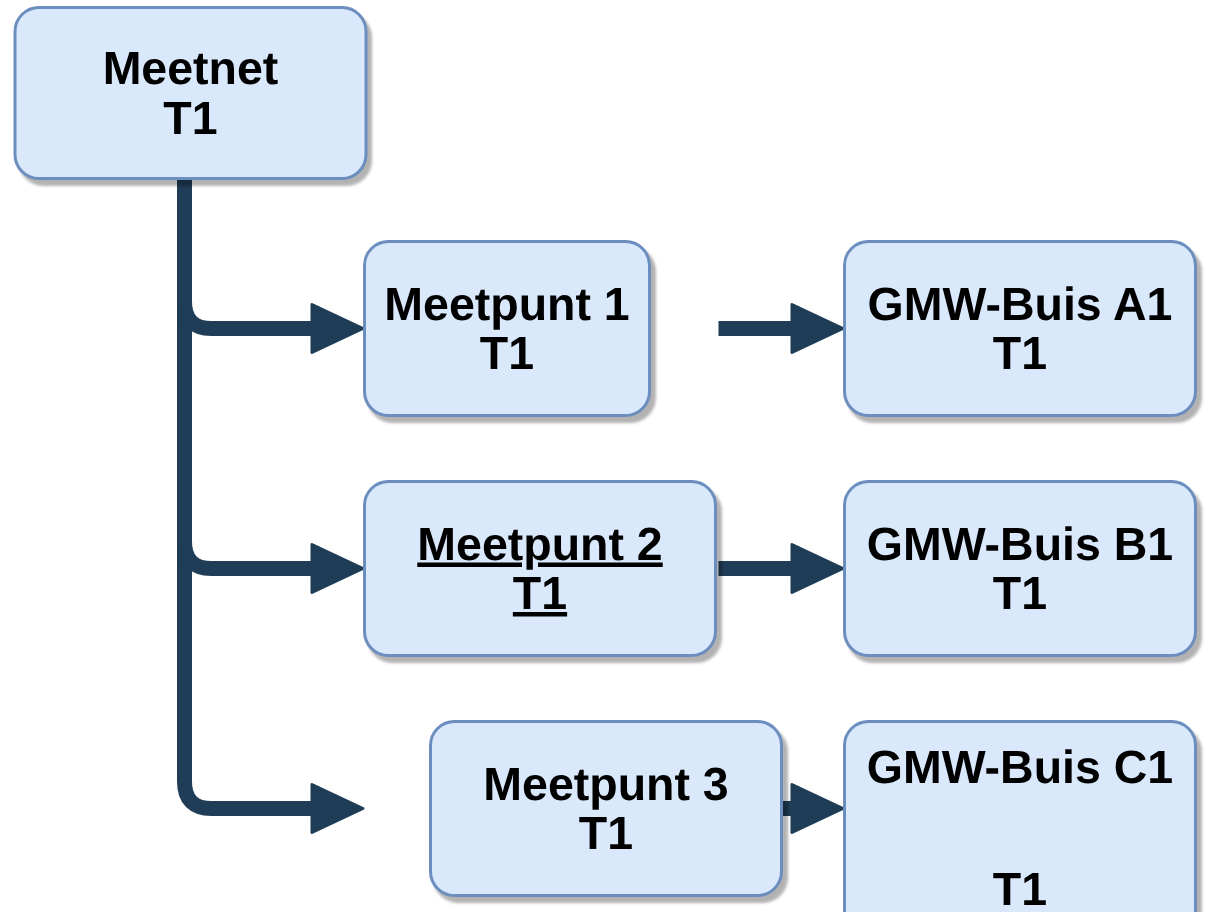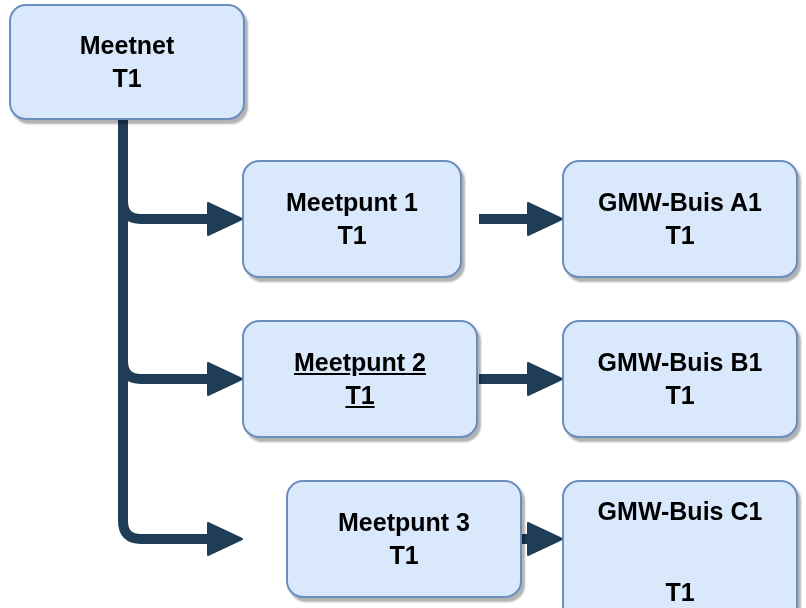--- a/index.html
+++ b/index.html
@@ -37,25 +37,25 @@
     box-sizing:border-box;
     background:var(--node-fill);
     border:2px solid var(--node-border);
     border-radius:17px;
     box-shadow:3px 4px 2px rgba(0,0,0,0.30);
     display:flex;flex-direction:column;
     align-items:center;justify-content:center;
     text-align:center;
     color:var(--text);
     font-weight:bold;
-    font-size:25px;
+    font-size:31px;
     line-height:33px;
   }
   .node-root{left:9px;top:4px;width:236px;height:116px;}
-  .node-mp1{left:242px;top:160px;width:220px;height:118px;}
+  .node-mp1{left:242px;top:160px;width:192px;height:118px;}
   .node-mp2{left:242px;top:320px;width:236px;height:118px;text-decoration:underline;}
   .node-mp3{left:242px;top:480px;width:236px;height:118px;margin-left:44px;}
   .node-gmw1{left:562px;top:160px;width:236px;height:118px;align-items:center;}
   .node-gmw2{left:562px;top:320px;width:236px;height:118px;}
   .node-gmw3{left:562px;top:480px;width:236px;height:144px;gap:48px;}
 </style>
 </head>
 <body>
 
 <div class="canvas">

